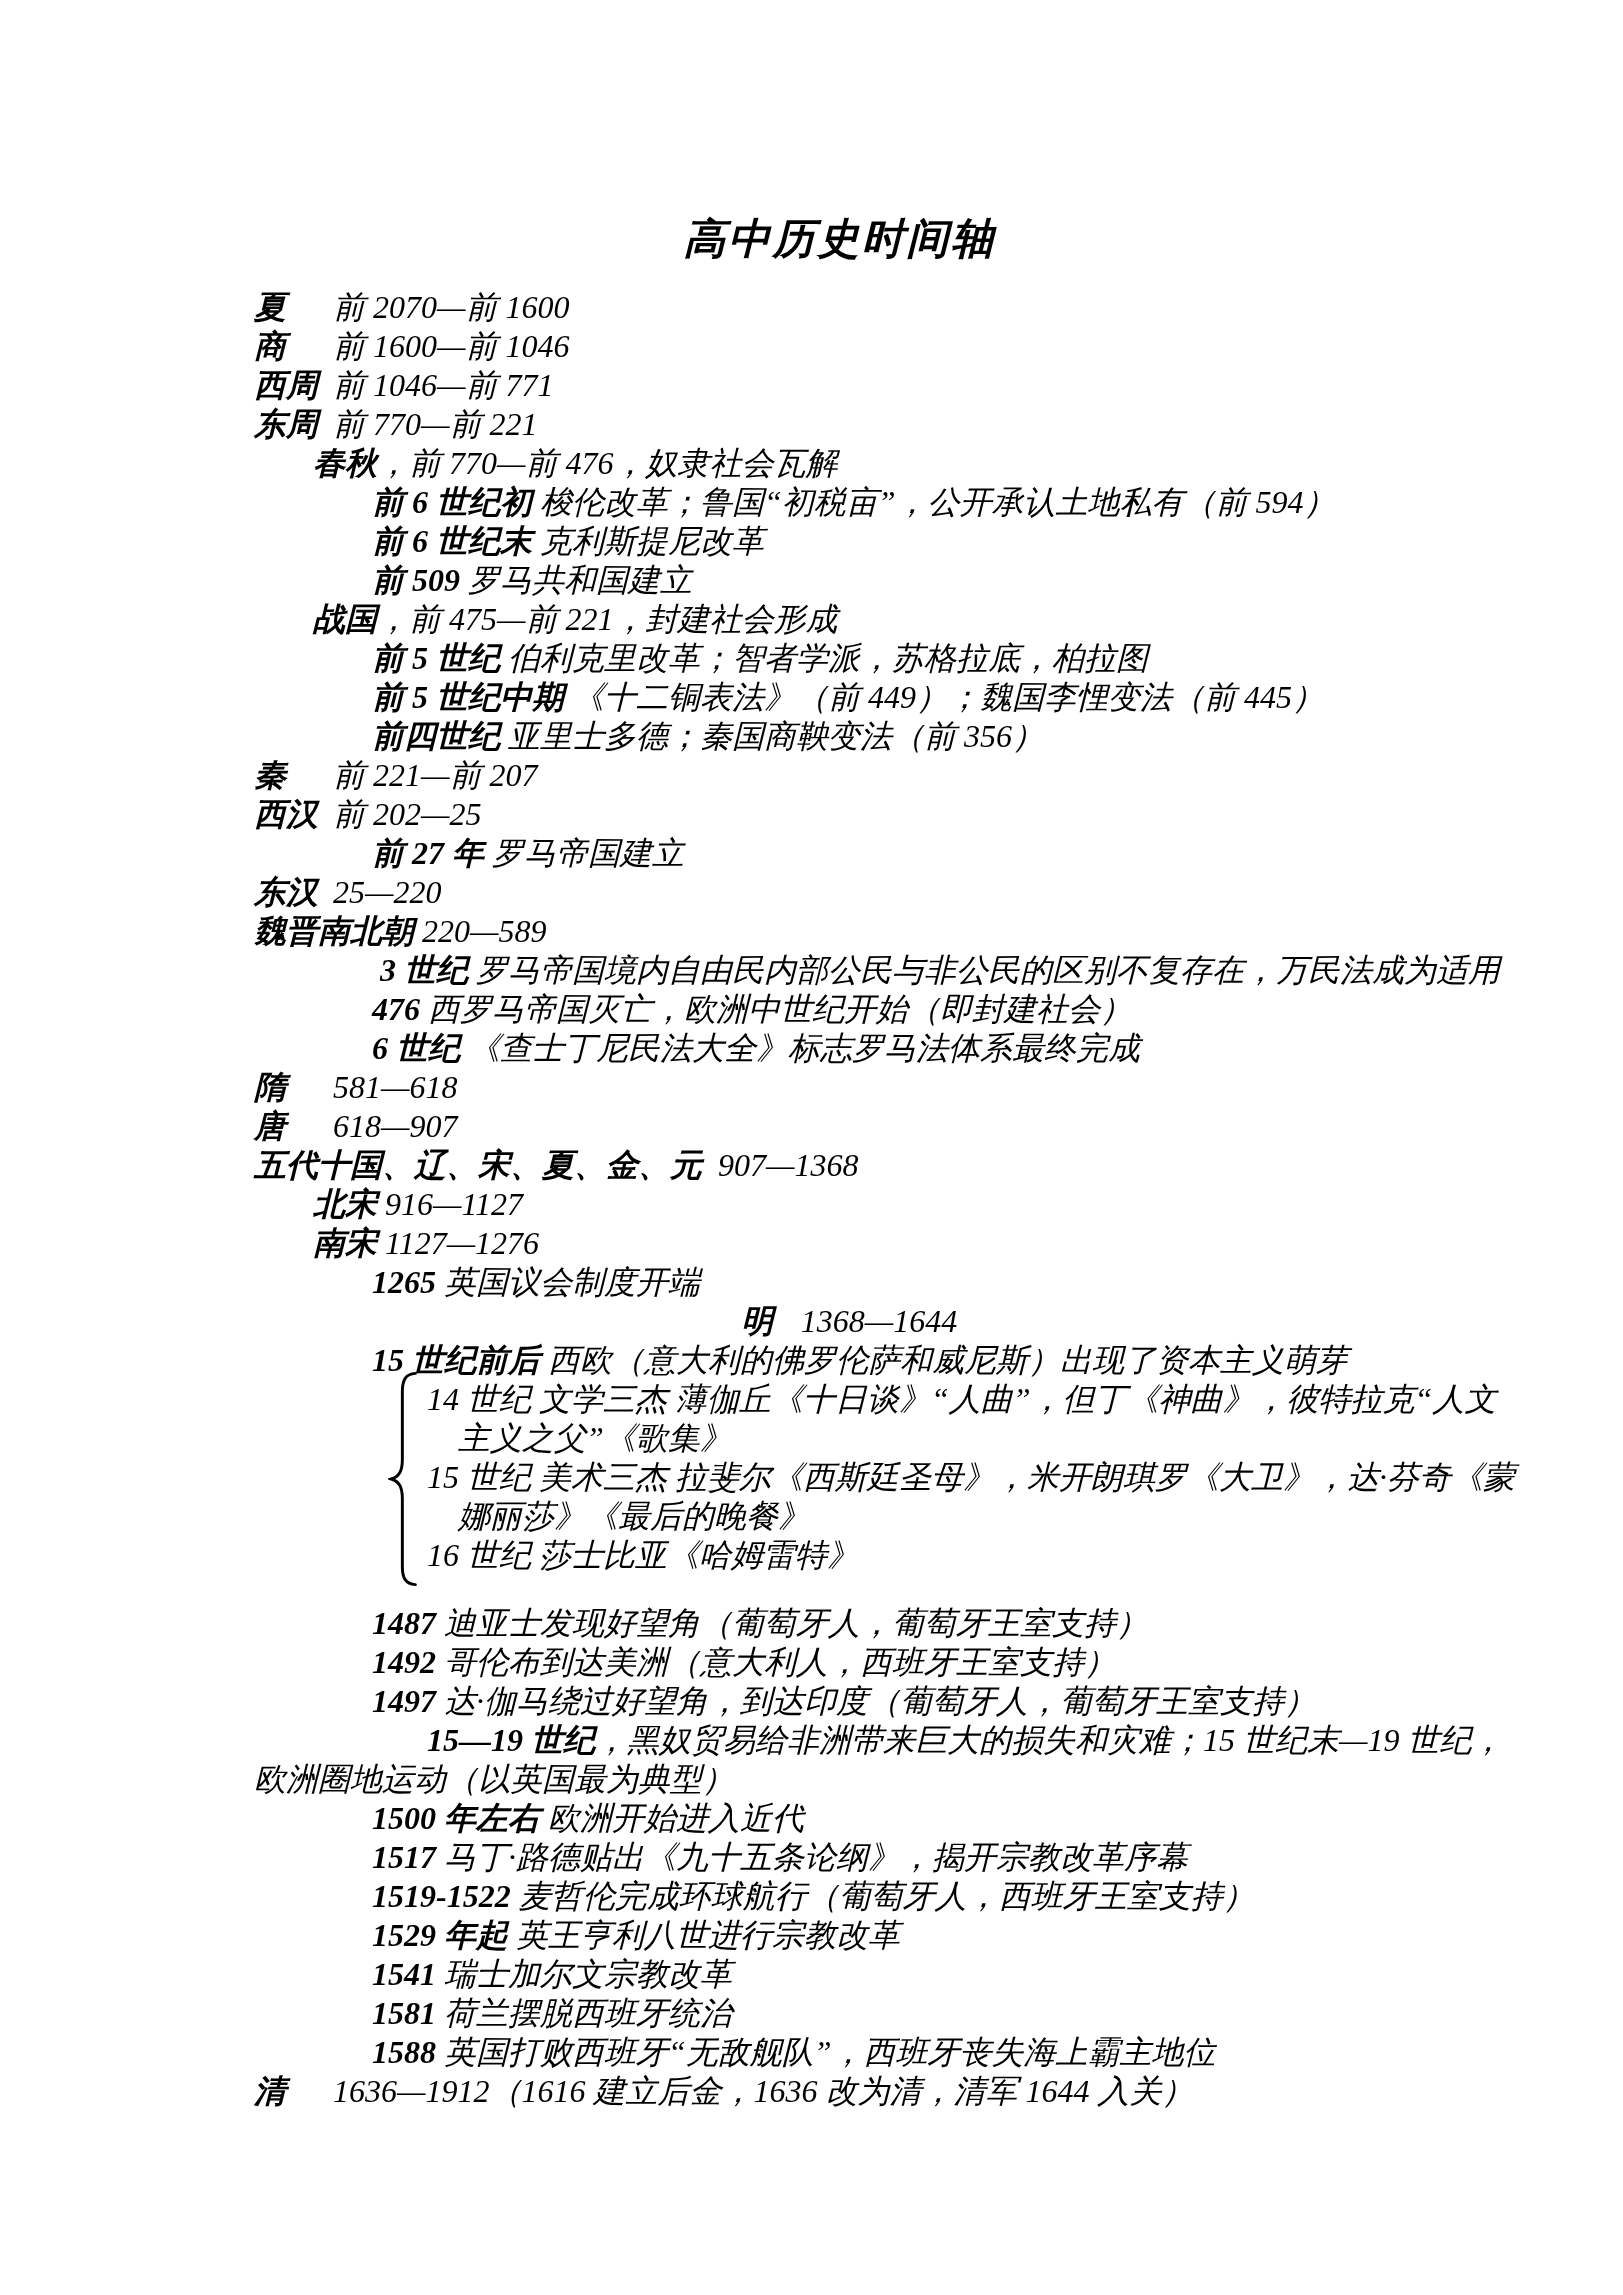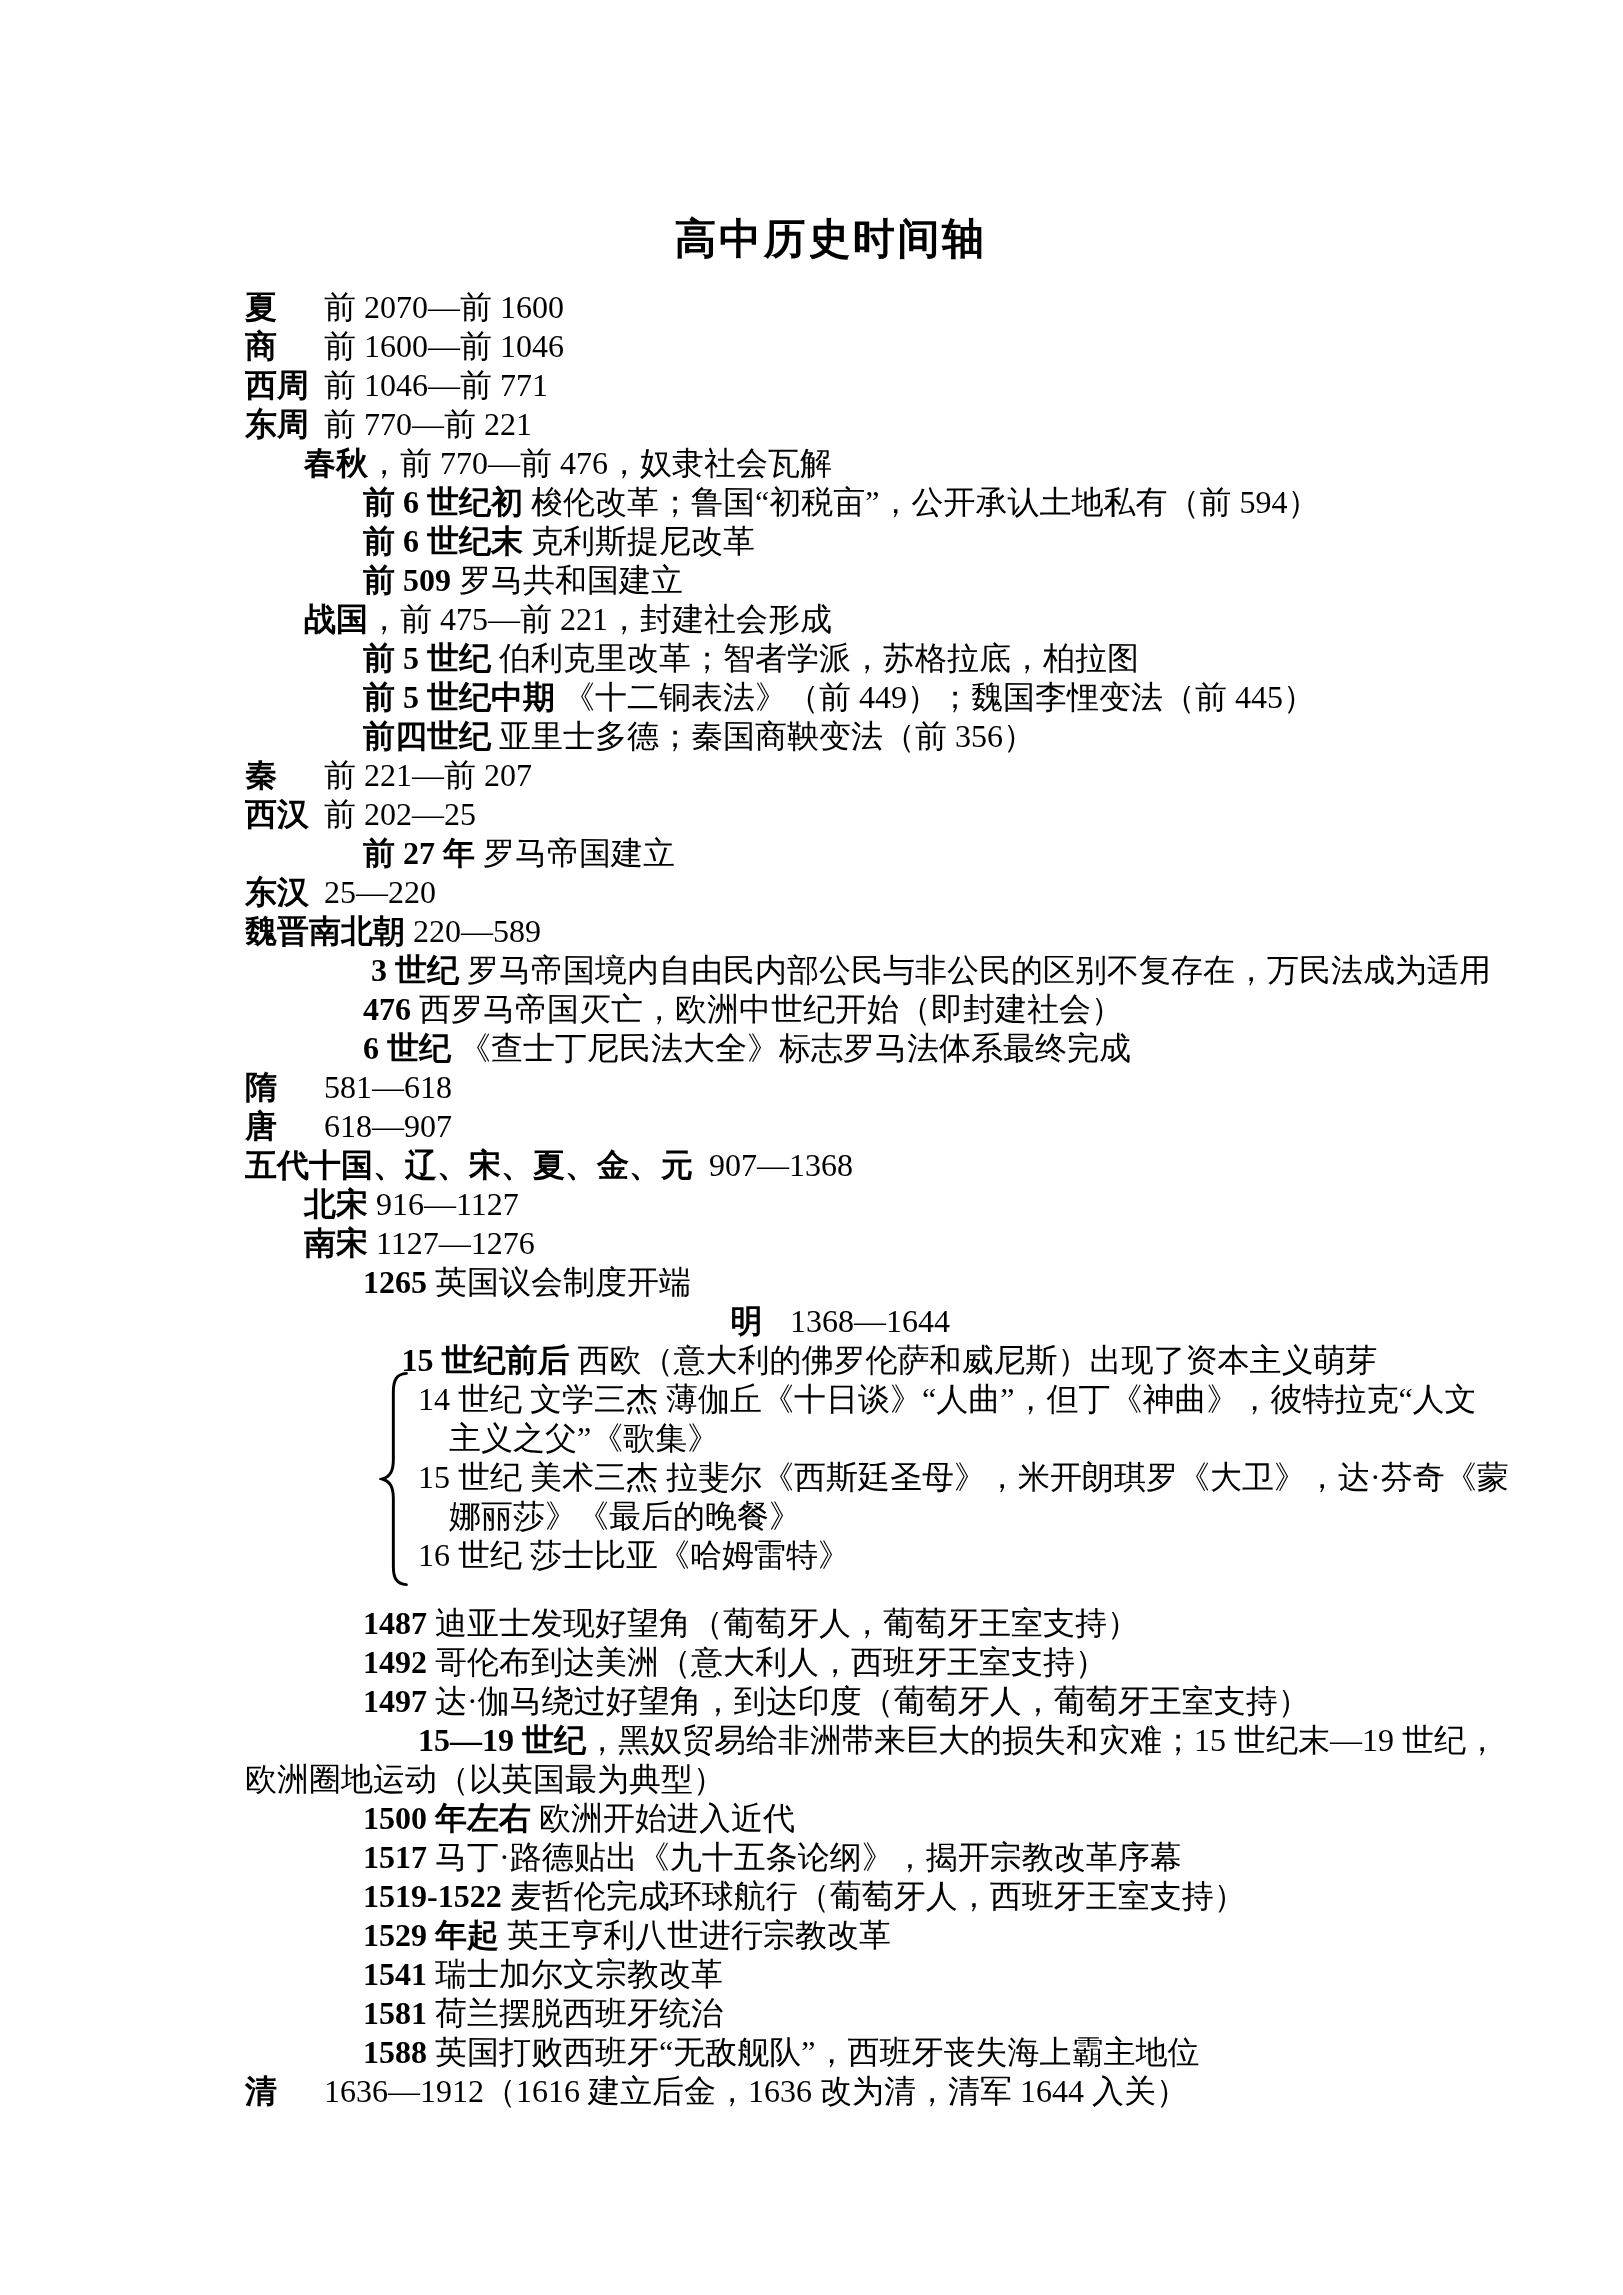--- a/index.html
+++ b/index.html
@@ -7,23 +7,24 @@
     position:relative;
     width:1623px;
     height:2295px;
     background:#ffffff;
     color:#000000;
     font-family:"Liberation Serif","DejaVu Serif",serif;
     overflow:hidden;
   }
   .content{
     position:absolute;
-    left:245px;
+    left:254px;
     top:216px;
     width:1171px;
+    font-style:italic;
   }
   .title{
     font-size:42px;
     font-weight:bold;
     line-height:46px;
     text-align:center;
     letter-spacing:2.6px;
     margin-bottom:26px;
   }
   .line{
@@ -74,21 +75,21 @@
           <div class="line" style="padding-left: 118px;"><span class="b"> 3 世纪</span><span class=""> 罗马帝国境内自由民内部公民与非公民的区别不复存在，万民法成为适用</span></div>
           <div class="line" style="padding-left: 118px;"><span class="b">476</span><span class=""> 西罗马帝国灭亡，欧洲中世纪开始（即封建社会）</span></div>
           <div class="line" style="padding-left: 118px;"><span class="b">6 世纪</span><span class=""> 《查士丁尼民法大全》标志罗马法体系最终完成</span></div>
           <div class="line" style="padding-left: 0px;"><span class="b col">隋</span><span class=""> 581—618</span></div>
           <div class="line" style="padding-left: 0px;"><span class="b col">唐</span><span class=""> 618—907</span></div>
           <div class="line" style="padding-left: 0px;"><span class="b col">五代十国、辽、宋、夏、金、元</span><span class="">  907—1368</span></div>
           <div class="line" style="padding-left: 59px;"><span class="b">北宋</span><span class=""> 916—1127</span></div>
           <div class="line" style="padding-left: 59px;"><span class="b">南宋</span><span class=""> 1127—1276</span></div>
           <div class="line" style="padding-left: 118px;"><span class="b">1265</span><span class=""> 英国议会制度开端</span></div>
           <div class="line" style="padding-left: 0px; text-align: center;"><span class="b col">明</span><span class=""> 1368—1644</span></div>
-          <div class="line" style="padding-left: 118px; text-align: center;"><span class="b">15 世纪前后</span><span class=""> 西欧（意大利的佛罗伦萨和威尼斯）出现了资本主义萌芽</span></div>
+          <div class="line" style="padding-left: 118px;"><span class="b">15 世纪前后</span><span class=""> 西欧（意大利的佛罗伦萨和威尼斯）出现了资本主义萌芽</span></div>
         </div>
         <div class="brace-group">
           <svg class="brace-svg" viewBox="0 0 46 330" xmlns="http://www.w3.org/2000/svg">
             <path d="M 42 3 C 27 4 22 13 22 31 L 22 135 C 22 153 17 161 5 165 C 17 169 22 177 22 195 L 22 299 C 22 317 27 326 42 327" fill="none" stroke="#000000" stroke-width="4.5" stroke-linecap="round"></path>
           </svg>
           <div class="line" style="padding-left: 173px;"><span class="">14 世纪 文学三杰 薄伽丘《十日谈》“人曲”，但丁《神曲》，彼特拉克“人文</span></div>
           <div class="line" style="padding-left: 204px;"><span class="">主义之父”《歌集》</span></div>
           <div class="line" style="padding-left: 173px;"><span class="">15 世纪 美术三杰 拉斐尔《西斯廷圣母》，米开朗琪罗《大卫》，达·芬奇《蒙</span></div>
           <div class="line" style="padding-left: 204px;"><span class="">娜丽莎》《最后的晚餐》</span></div>
           <div class="line" style="padding-left: 173px;"><span class="">16 世纪 莎士比亚《哈姆雷特》</span></div>

